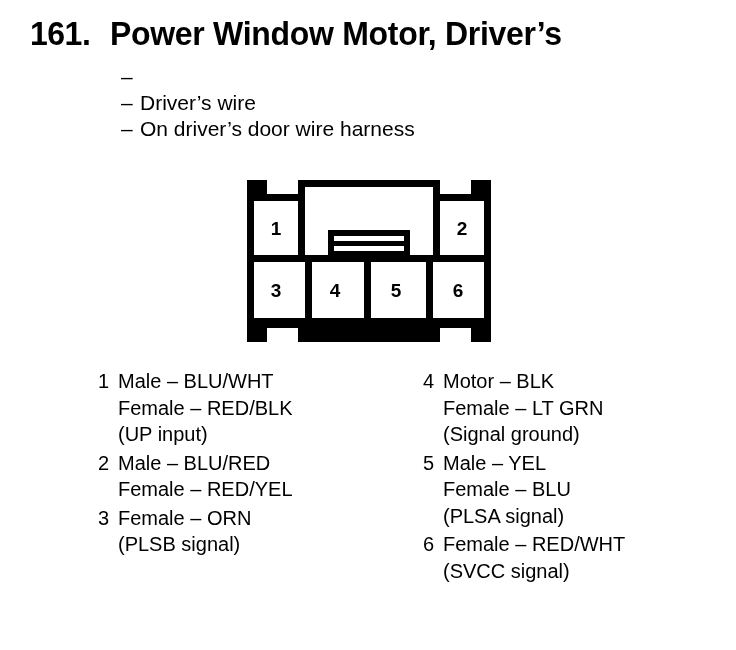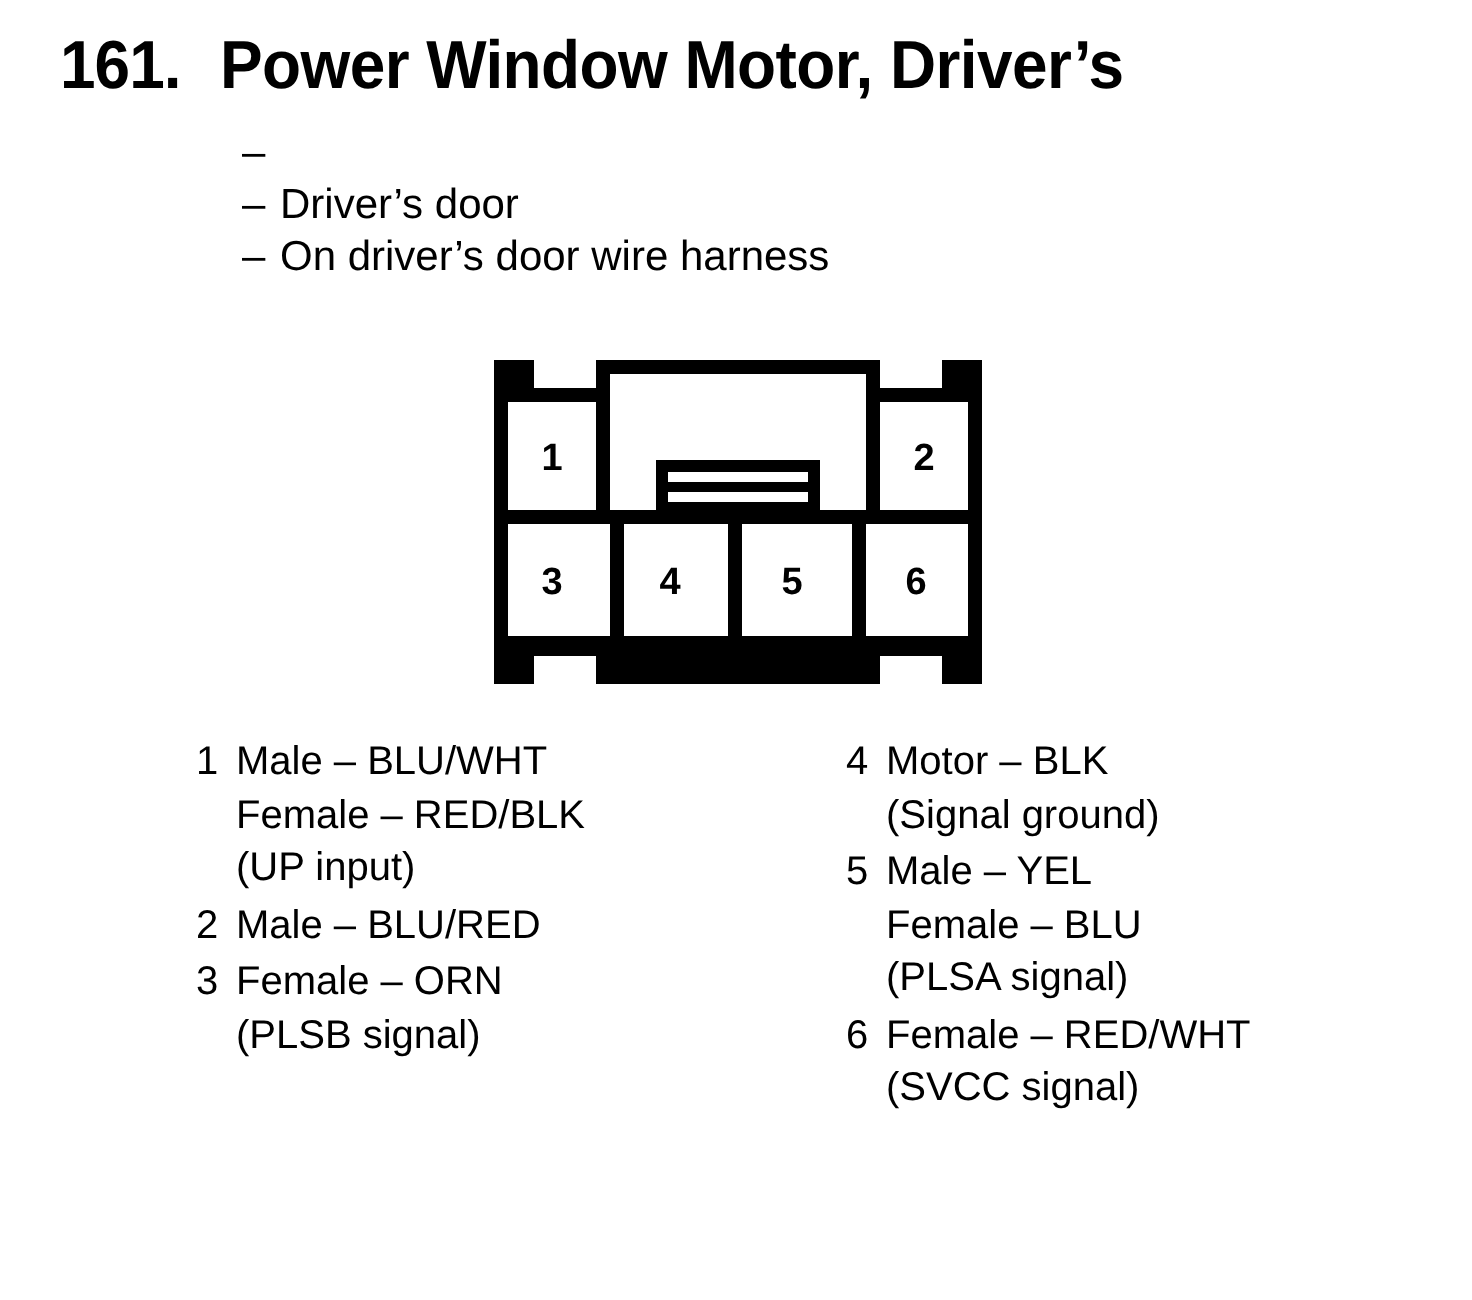--- a/index.html
+++ b/index.html
@@ -109,21 +109,21 @@
   <span class="title-num">161.</span>
   <span class="title-text">Power Window Motor, Driver’s</span>
 </div>
 
 <div class="bullets">
   <div class="bullet">
     <span class="bullet-dash">–</span>
   </div>
   <div class="bullet">
     <span class="bullet-dash">–</span>
-    <span>Driver’s door</span>
+    <span>Driver’s wire</span>
   </div>
   <div class="bullet">
     <span class="bullet-dash">–</span>
     <span>On driver’s door wire harness</span>
   </div>
 </div>
 
 <div class="connector">
   <svg width="258" height="178" viewBox="0 0 258 178">
 
@@ -189,39 +189,41 @@
       <span class="pin-line">Male – BLU/WHT</span>
       <span class="pin-line">Female – RED/BLK</span>
       <span class="pin-line">(UP input)</span>
     </span>
   </div>
 
   <div class="pin-entry">
     <span class="pin-entry-num">2</span>
     <span class="pin-entry-body">
       <span class="pin-line">Male – BLU/RED</span>
+      <span class="pin-line">Female – RED/YEL</span>
     </span>
   </div>
 
   <div class="pin-entry">
     <span class="pin-entry-num">3</span>
     <span class="pin-entry-body">
       <span class="pin-line">Female – ORN</span>
       <span class="pin-line">(PLSB signal)</span>
     </span>
   </div>
 
 </div>
 
 <div class="pinlist right">
 
   <div class="pin-entry">
     <span class="pin-entry-num">4</span>
     <span class="pin-entry-body">
       <span class="pin-line">Motor – BLK</span>
+      <span class="pin-line">Female – LT GRN</span>
       <span class="pin-line">(Signal ground)</span>
     </span>
   </div>
 
   <div class="pin-entry">
     <span class="pin-entry-num">5</span>
     <span class="pin-entry-body">
       <span class="pin-line">Male – YEL</span>
       <span class="pin-line">Female – BLU</span>
       <span class="pin-line">(PLSA signal)</span>

